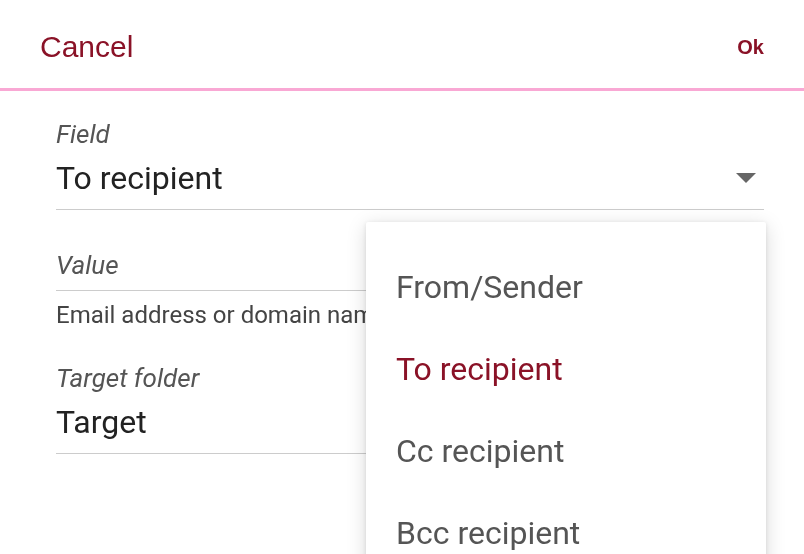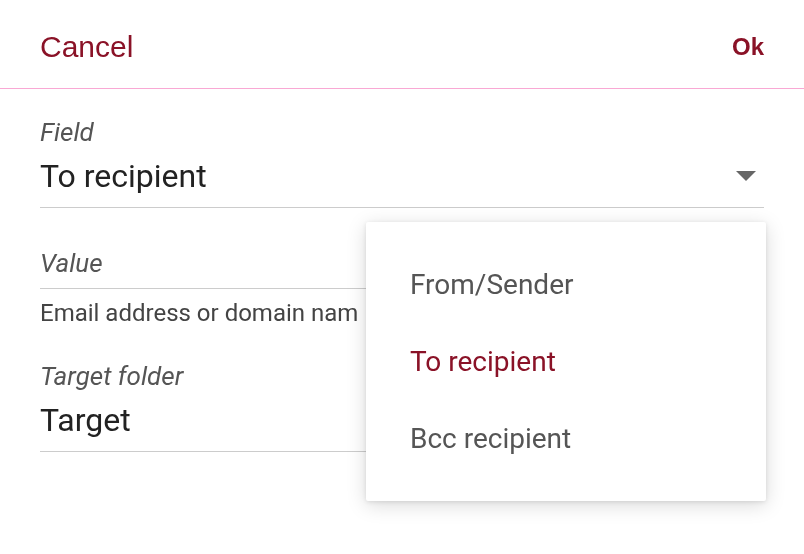--- a/index.html
+++ b/index.html
@@ -13,45 +13,45 @@
       width: 804px;
       height: 554px;
       overflow: hidden;
       position: relative;
     }
     .header {
       display: flex;
       align-items: center;
       justify-content: space-between;
       padding: 30px 40px 24px 40px;
-      border-bottom: 1px solid #f9a8d4;
+      border-bottom: 3px solid #f9a8d4;
     }
     .cancel-btn {
       color: #8a1227;
       font-size: 30px;
       font-weight: 400;
       background: none;
       border: none;
       cursor: pointer;
     }
     .title {
       color: #222;
       font-size: 32px;
       font-weight: 700;
     }
     .ok-btn {
       color: #8a1227;
-      font-size: 24px;
+      font-size: 20px;
       font-weight: 700;
       background: none;
       border: none;
       cursor: pointer;
     }
     .form-area {
-      padding: 28px 40px 0 40px;
+      padding: 28px 40px 0 56px;
     }
     .form-group {
       margin-bottom: 40px;
       position: relative;
     }
     .field-label {
       color: #555;
       font-size: 26px;
       font-style: italic;
       font-weight: 400;
@@ -85,22 +85,22 @@
       position: absolute;
       top: 222px;
       left: 366px;
       width: 400px;
       background: #fff;
       box-shadow: 0 4px 20px rgba(0,0,0,0.15), 0 1px 4px rgba(0,0,0,0.1);
       border-radius: 2px;
       padding: 24px 0;
     }
     .dropdown-item {
-      padding: 22px 44px;
-      font-size: 28px;
+      padding: 22px 30px;
+      font-size: 32px;
       color: #555;
       cursor: pointer;
     }
     .dropdown-item.selected {
       color: #8a1227;
     }
     .value-group {
       margin-bottom: 34px;
     }
     .value-group .field-label {
@@ -137,14 +137,15 @@
     <div class="field-value">
       <span>Target</span>
     </div>
   </div>
 
 </div>
 
 <div class="dropdown-menu">
   <div class="dropdown-item">From/Sender</div>
   <div class="dropdown-item selected">To recipient</div>
+  <div class="dropdown-item">Cc recipient</div>
   <div class="dropdown-item">Bcc recipient</div>
 </div>
 
 </body></html>

